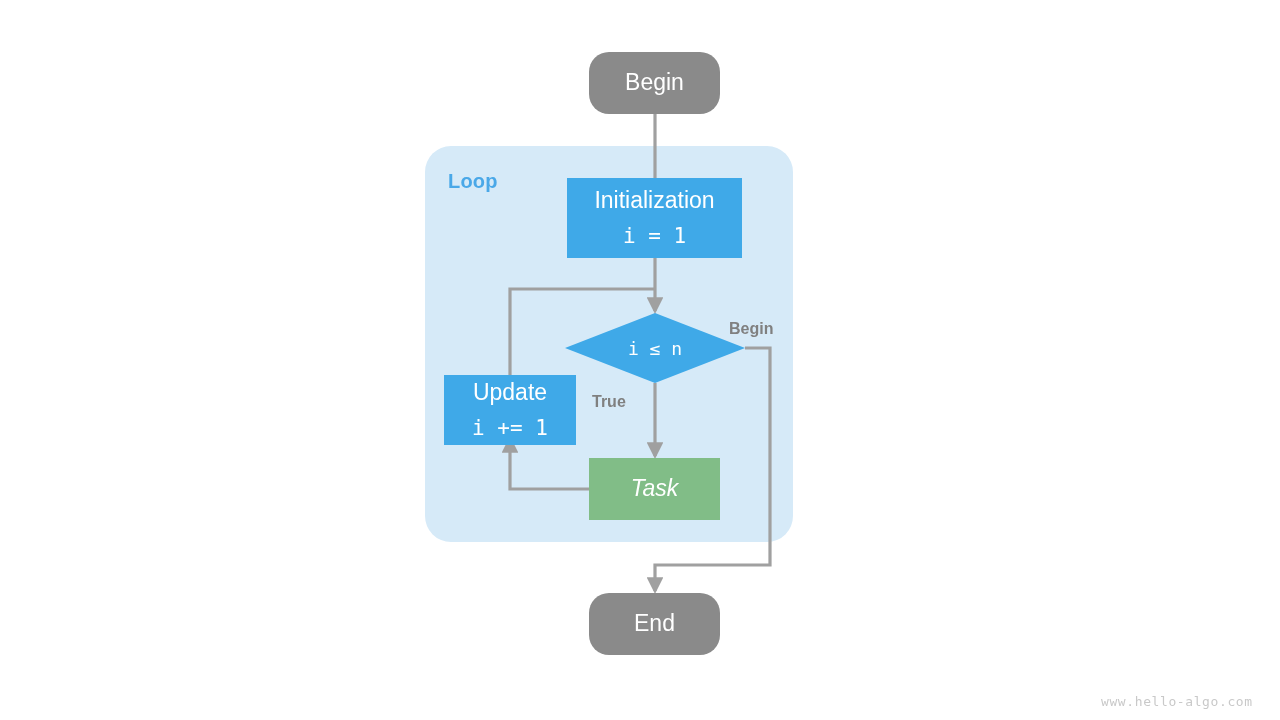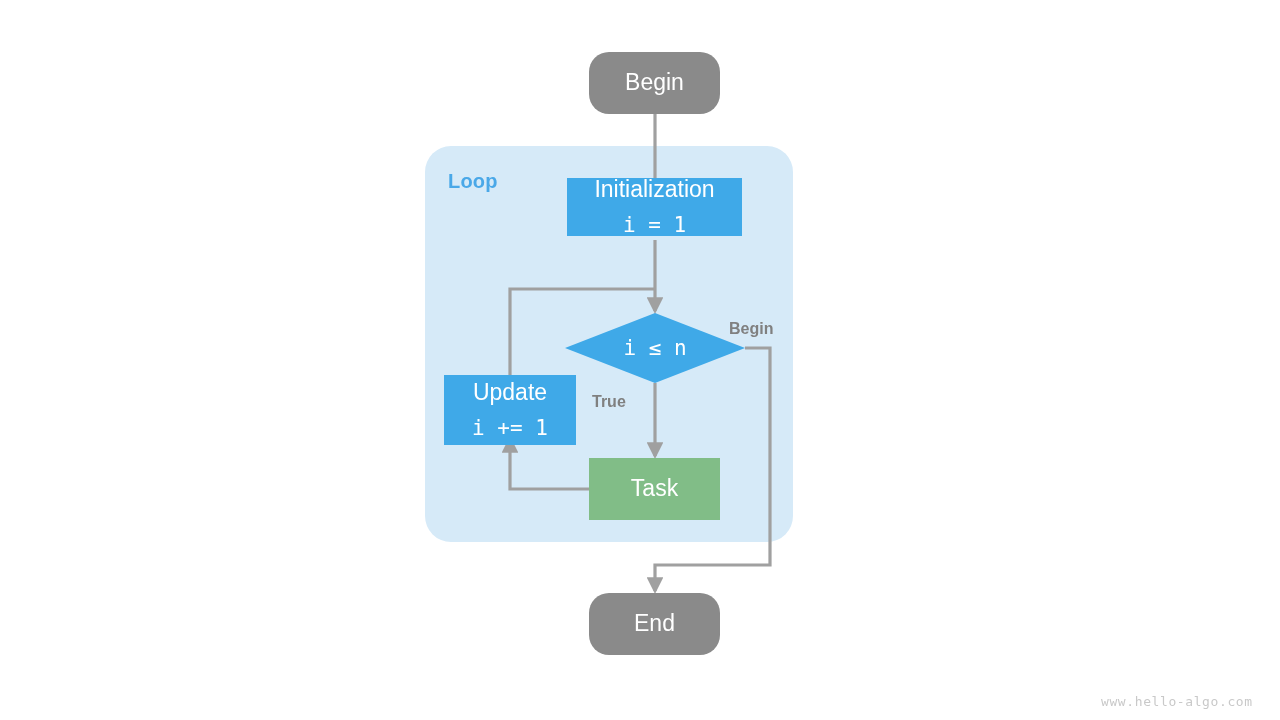--- a/index.html
+++ b/index.html
@@ -70,30 +70,31 @@
 
   .node-terminal {
     background: #8a8a8a;
     border-radius: 20px;
   }
   .node-process {
     background: #3fa9e8;
   }
   .node-task {
     background: #81bd87;
+    font-style: italic;
   }
 
   #node-begin {
     left: 589px; top: 52px; width: 131px; height: 62px;
   }
   #node-end {
     left: 589px; top: 593px; width: 131px; height: 62px; text-align: right;
   }
   #node-init {
-    left: 567px; top: 178px; width: 175px; height: 58px;
+    left: 567px; top: 178px; width: 175px; height: 80px;
   }
   #node-update {
     left: 444px; top: 375px; width: 132px; height: 70px;
   }
   #node-task {
     left: 589px; top: 458px; width: 131px; height: 62px;
   }
 
   
   #node-cond {
@@ -107,21 +108,21 @@
     background: #3fa9e8;
     clip-path: polygon(50% 0%, 100% 50%, 50% 100%, 0% 50%);
   }
   #node-cond .diamond-text {
     position: absolute;
     inset: 0;
     display: flex;
     align-items: center;
     justify-content: center;
     color: #ffffff;
-    font-size: 21px;
+    font-size: 18px;
     font-family: "DejaVu Sans Mono", monospace;
   }
 
   
   .edge-label {
     position: absolute;
     font-size: 16px;
     font-weight: bold;
     color: #808080;
     white-space: nowrap;

